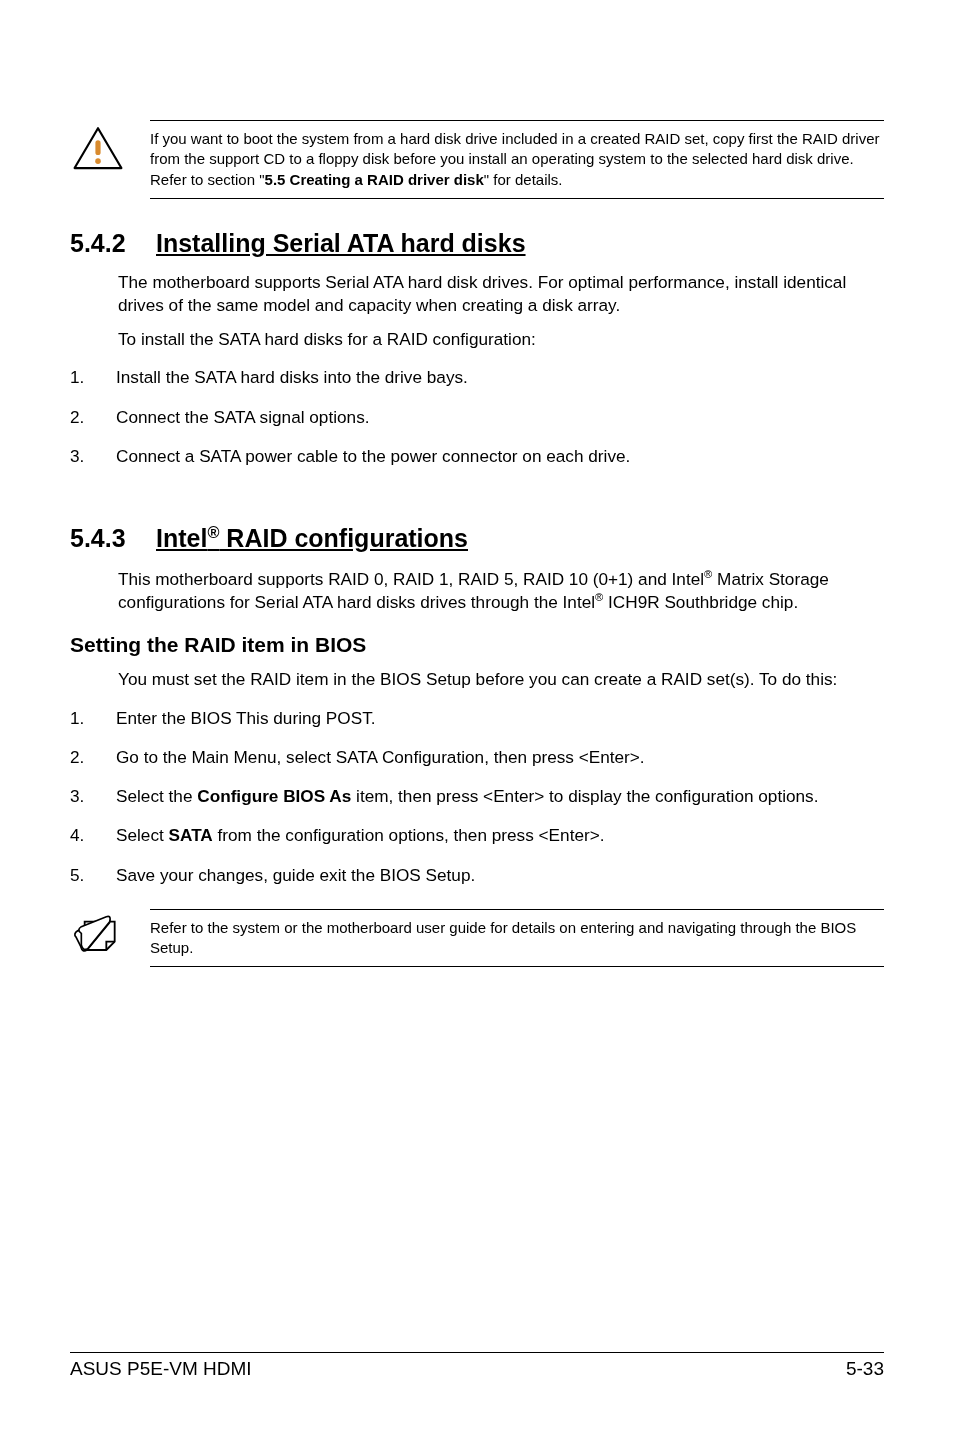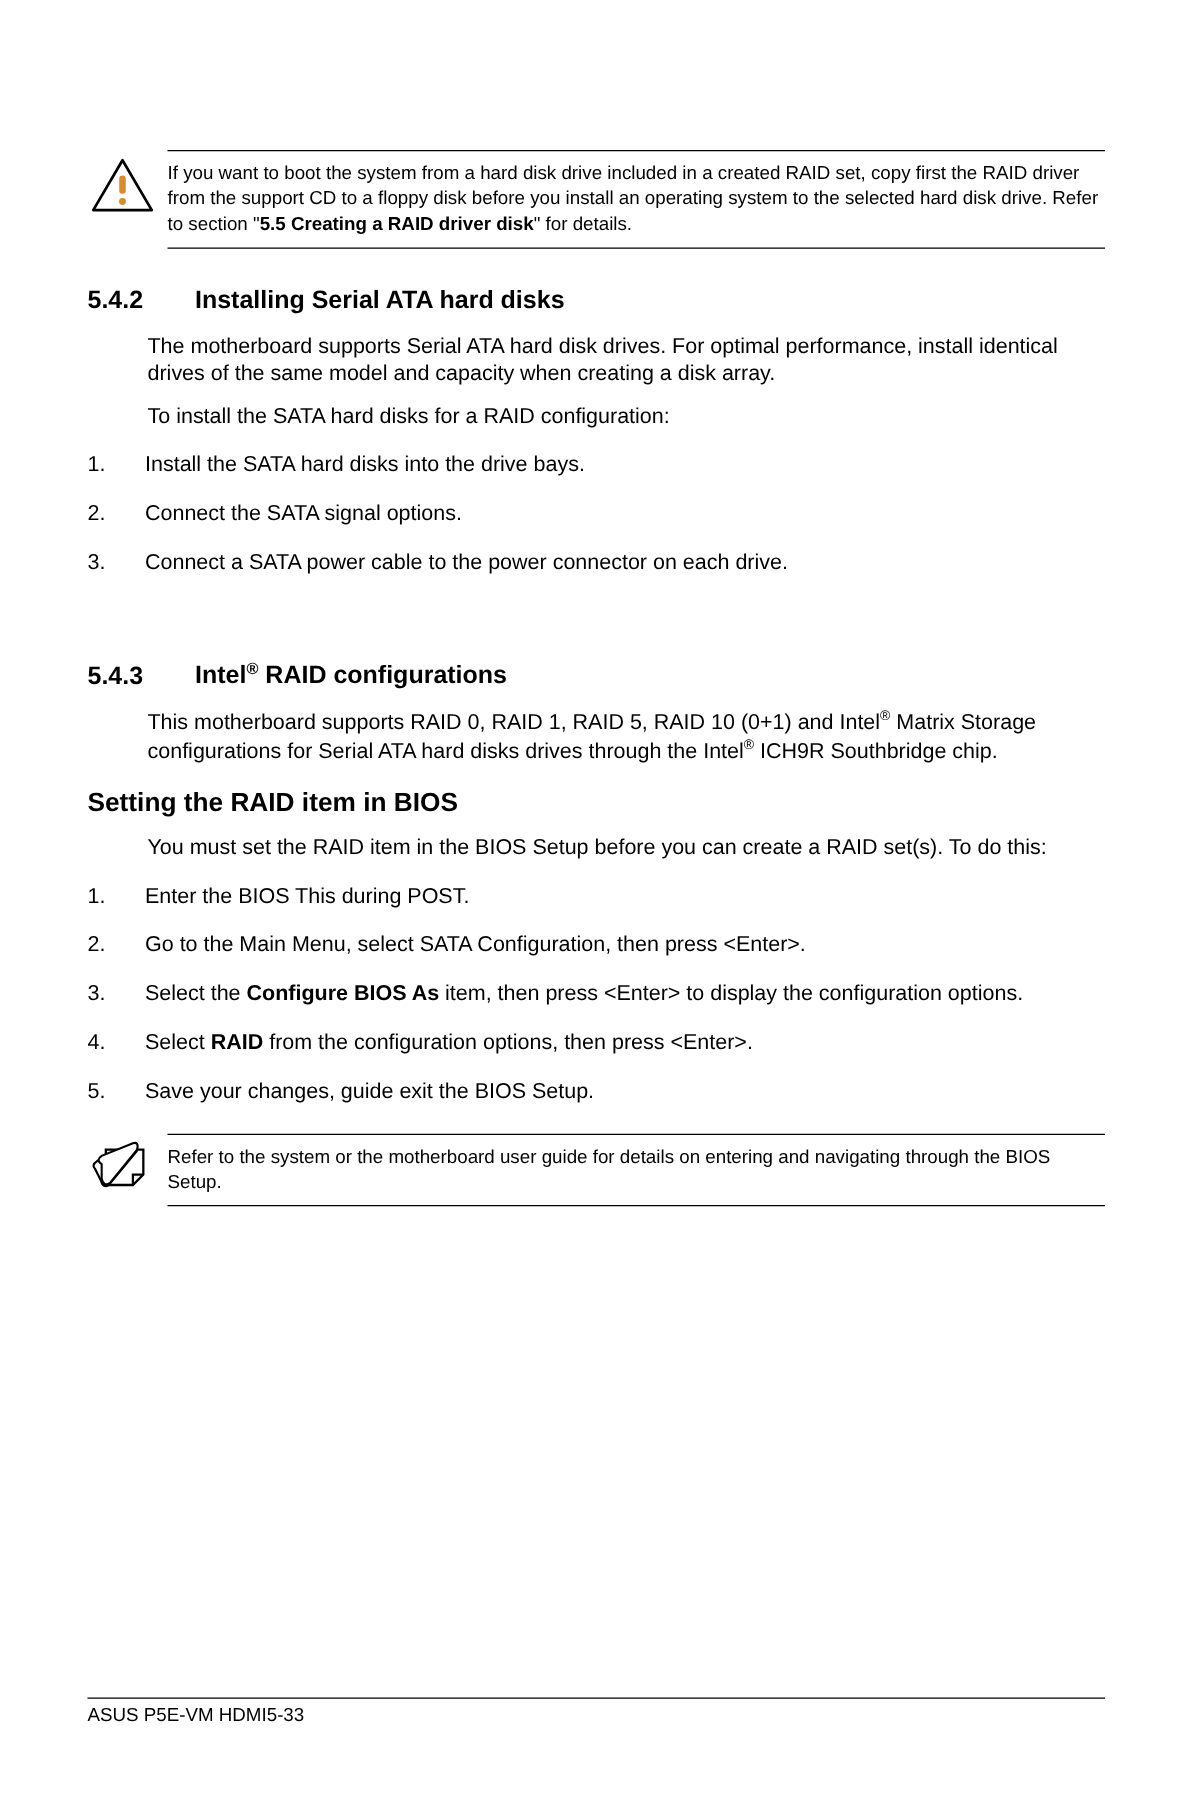--- a/index.html
+++ b/index.html
@@ -10,21 +10,21 @@
     width: 954px;
     height: 1438px;
     padding: 120px 70px 50px 70px;
     position: relative;
     font-size: 17.2px;
     line-height: 1.3;
   }
   .callout {
     display: flex;
     align-items: flex-start;
-    gap: 8px;
+    gap: 24px;
     margin-bottom: 28px;
   }
   .callout .icon-cell {
     flex: 0 0 56px;
     display: flex;
     align-items: center;
     justify-content: center;
     padding-top: 6px;
   }
   .callout .text-cell {
@@ -32,24 +32,25 @@
     border-top: 1px solid #000;
     border-bottom: 1px solid #000;
     padding: 8px 0;
     font-size: 15px;
     line-height: 1.35;
   }
   .warning-icon svg { width: 52px; height: 46px; }
   .note-icon svg { width: 50px; height: 40px; }
 
   h2 {
-    font-size: 20px;
+    font-size: 25px;
     font-weight: bold;
-    margin-top: 14px;
+    margin-top: 2px;
     margin-bottom: 12px;
+    text-decoration: underline;
   }
   h2 .num { display: inline-block; width: 86px; }
   h3 {
     font-size: 21px;
     font-weight: bold;
     margin-top: 18px;
     margin-bottom: 10px;
   }
   p { margin-bottom: 12px; margin-left: 48px; }
   ol {
@@ -74,23 +75,23 @@
   .sup { font-size: 0.65em; vertical-align: super; }
   b { font-weight: bold; }
   .spacer-large { height: 30px; }
   .footer {
     position: absolute;
     bottom: 56px;
     left: 70px;
     right: 70px;
     border-top: 1px solid #000;
     padding-top: 4px;
-    font-size: 15px;
+    font-size: 19px;
     display: flex;
-    justify-content: flex-start;
+    justify-content: space-between;
   }
 </style>
 </head>
 <body>
 
 <div class="callout">
   <div class="icon-cell">
     <span class="warning-icon">
       <svg viewBox="0 0 60 52">
         <path d="M30 2 L57 48 L3 48 Z" fill="none" stroke="#000" stroke-width="2.5" stroke-linejoin="round"></path>
@@ -123,21 +124,21 @@
 <p>
   <span>This motherboard supports RAID 0, RAID 1, RAID 5, RAID 10 (0+1) and Intel</span><span class="sup">®</span><span> Matrix Storage configurations for Serial ATA hard disks drives through the Intel</span><span class="sup">®</span><span> ICH9R Southbridge chip.</span>
 </p>
 
 <h3>Setting the RAID item in BIOS</h3>
 <p>You must set the RAID item in the BIOS Setup before you can create a RAID set(s). To do this:</p>
 <ol>
   <li>Enter the BIOS This during POST.</li>
   <li>Go to the Main Menu, select SATA Configuration, then press &lt;Enter&gt;.</li>
   <li><span>Select the </span><b>Configure BIOS As</b><span> item, then press &lt;Enter&gt; to display the configuration options.</span></li>
-  <li><span>Select </span><b>RAID</b><span> from the configuration options, then press &lt;Enter&gt;.</span></li>
+  <li><span>Select </span><b>SATA</b><span> from the configuration options, then press &lt;Enter&gt;.</span></li>
   <li>Save your changes, guide exit the BIOS Setup.</li>
 </ol>
 
 <div class="callout">
   <div class="icon-cell">
     <span class="note-icon">
       <svg viewBox="0 0 60 48">
         <path d="M14 8 L50 8 L50 32 L40 42 L14 42 Z" fill="none" stroke="#000" stroke-width="2.2"></path>
         <path d="M40 42 L40 32 L50 32" fill="none" stroke="#000" stroke-width="2.2"></path>
         <path d="M6 28 Q2 24 8 20 L44 4 Q50 2 48 10 L20 44 Q14 48 12 40 Z" fill="#fff" stroke="#000" stroke-width="2.2" transform="translate(-2,0) scale(0.95)"></path>

